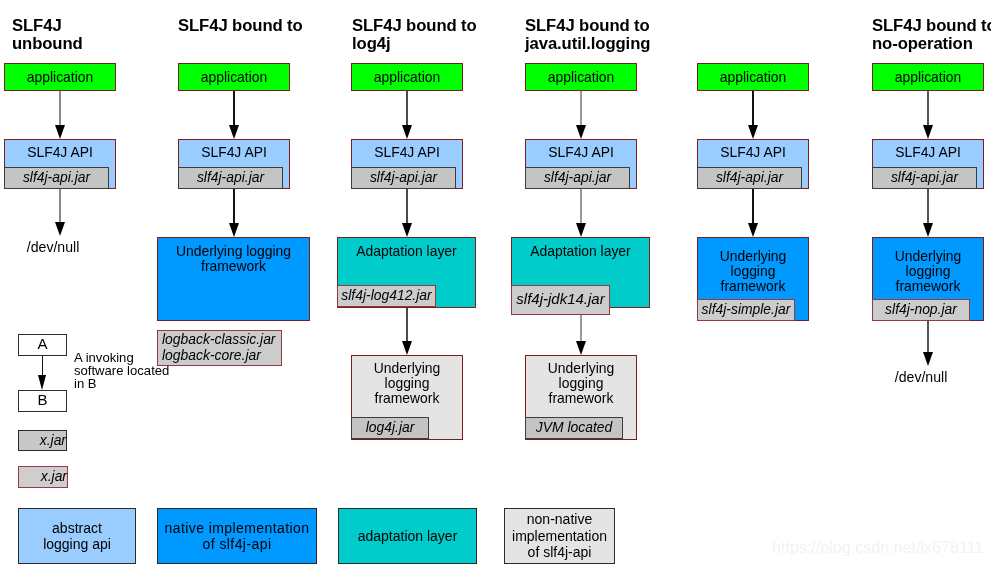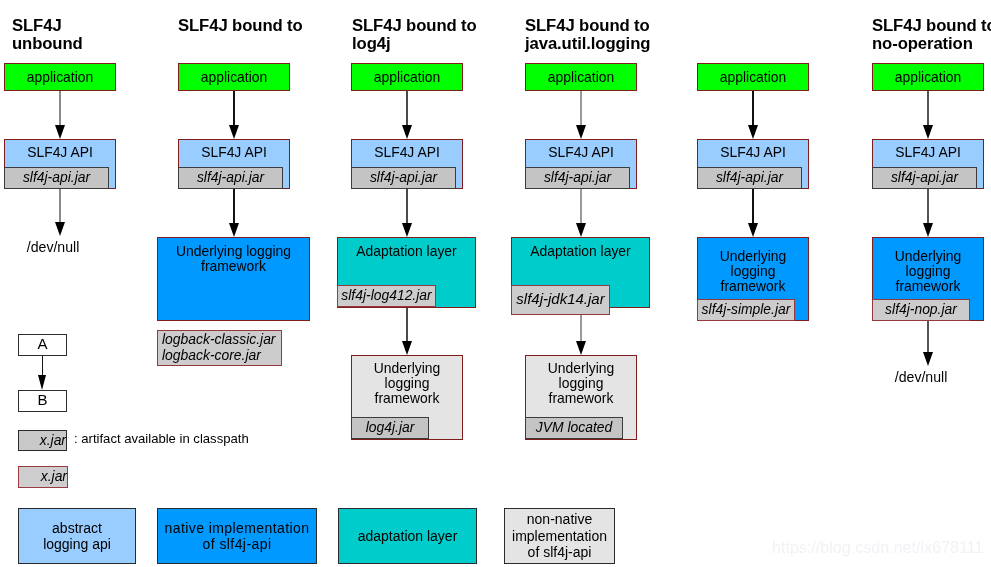--- a/index.html
+++ b/index.html
@@ -178,23 +178,25 @@
   <div class="jar binding" style="left:-1px;top:61px;width:98px;height:22px;font-size:13.9px;padding-left:0px;">
         <div>slf4j-nop.jar</div>
       </div>
 </div>
 <div class="mono-term" style="left:894.8px;top:369px;">/dev/null</div>
 
 <div class="lg-box" style="left:18px;top:334px;width:49px;height:22px;"><span class="lbl">A</span></div>
 <div class="conn dark" style="left:41.7px;top:356px;height:20px;"></div>
 <div class="head small" style="left:37.5px;top:374.8px;"></div>
 <div class="lg-box" style="left:18px;top:390px;width:49px;height:22px;"><span class="lbl">B</span></div>
+<div class="lg-txt" style="left:74px;top:350.5px;">A invoking
+software located
+in B</div>
 
 <div class="chip" style="left:18px;top:430px;width:49px;height:21px;line-height:18px;"><span>x.jar</span></div>
-<div class="lg-txt" style="left:74px;top:432px;">: artifact available in classpath</div>
 
 <div class="chip binding" style="left:18px;top:466px;width:50px;height:22px;line-height:19px;"><span>x.jar</span></div>
 
 <div class="sw" style="left:18px;top:508px;width:118px;height:56px;background:#99CCFF;">
       <div><span>abstract</span><br><span>logging api</span></div>
     </div>
 <div class="sw spaced" style="left:157px;top:508px;width:160px;height:56px;background:#0099FF;">
       <div><span>native implementation</span><br><span>of slf4j-api</span></div>
     </div>
 <div class="sw" style="left:338px;top:508px;width:139px;height:56px;background:#00CCCC;">

